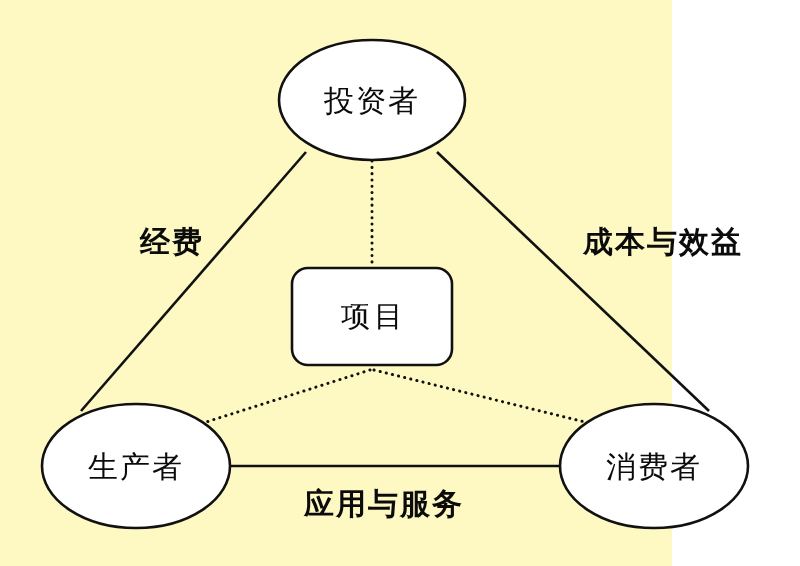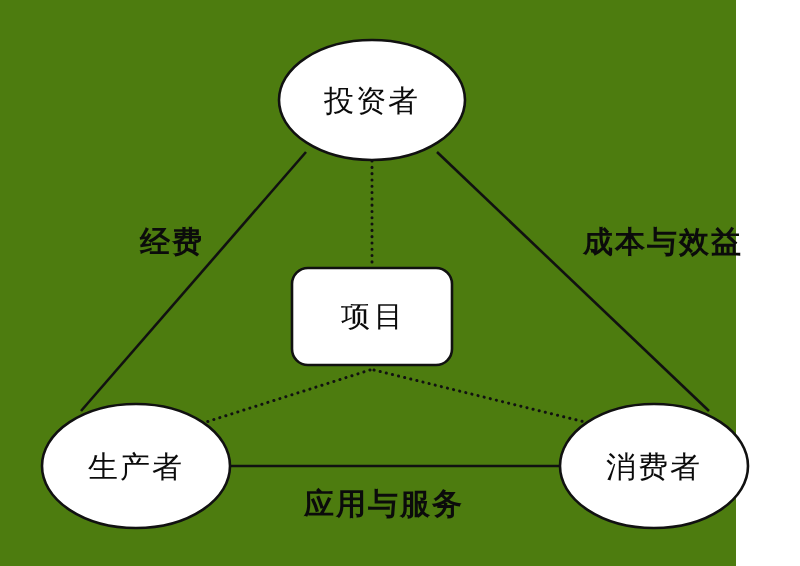--- a/index.html
+++ b/index.html
@@ -9,23 +9,23 @@
     background: #ffffff;
   }
   body {
     width: 800px;
     height: 566px;
     font-family: "DejaVu Sans", "Liberation Sans", sans-serif;
     overflow: hidden;
   }
   #diagram-root {
     position: relative;
-    width: 736px;
+    width: 672px;
     height: 566px;
-    background: #4d7c0f;
+    background: #fef9c3;
   }
   svg#diagram-canvas {
     position: absolute;
     top: 0;
     left: 0;
     width: 800px;
     height: 566px;
     display: block;
   }
   .node-shape {

